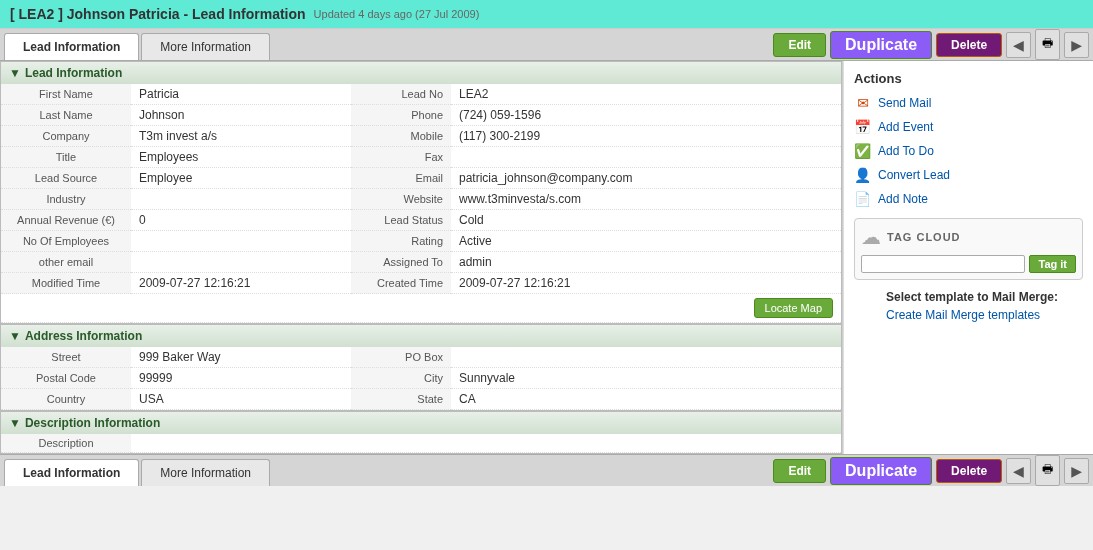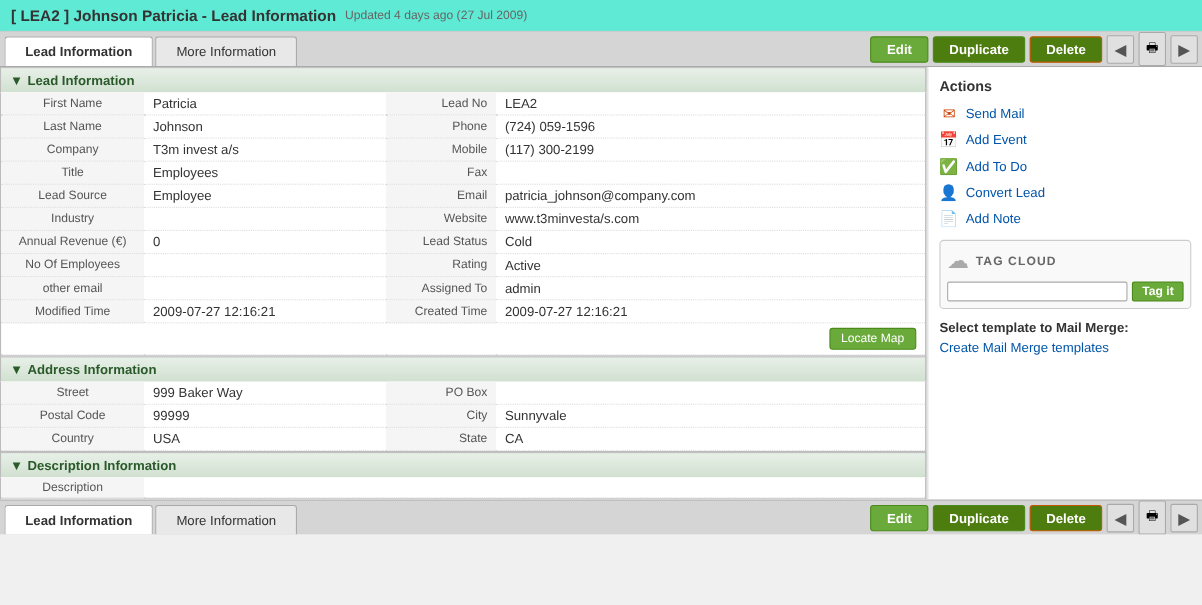--- a/index.html
+++ b/index.html
@@ -58,31 +58,31 @@
       background: #6aaa3a;
       color: #fff;
       border: 1px solid #4a8a1a;
       padding: 4px 14px;
       cursor: pointer;
       border-radius: 3px;
       font-size: 12px;
       font-weight: bold;
     }
     .btn-duplicate {
-      background: #4d7c0f;
+      background: #8b5cf6;
       color: #fff;
       border: 1px solid #4a8a1a;
       padding: 4px 14px;
       cursor: pointer;
       border-radius: 3px;
-      font-size: 12px;
+      font-size: 16px;
       font-weight: bold;
     }
     .btn-delete {
-      background: #4d7c0f;
+      background: #701a75;
       color: #fff;
       border: 1px solid #c05800;
       padding: 4px 14px;
       cursor: pointer;
       border-radius: 3px;
       font-size: 12px;
       font-weight: bold;
     }
     .btn-nav {
       background: #e0e0e0;
@@ -242,20 +242,21 @@
       border: 1px solid #4a8a1a;
       padding: 2px 8px;
       cursor: pointer;
       border-radius: 2px;
       font-size: 11px;
       font-weight: bold;
     }
 
     .mail-merge-box {
       margin-top: 10px;
+      margin-left: 32px;
     }
     .mail-merge-title {
       font-size: 12px;
       font-weight: bold;
       color: #333;
       margin-bottom: 4px;
     }
     .mail-merge-link {
       color: #0055aa;
       text-decoration: none;

